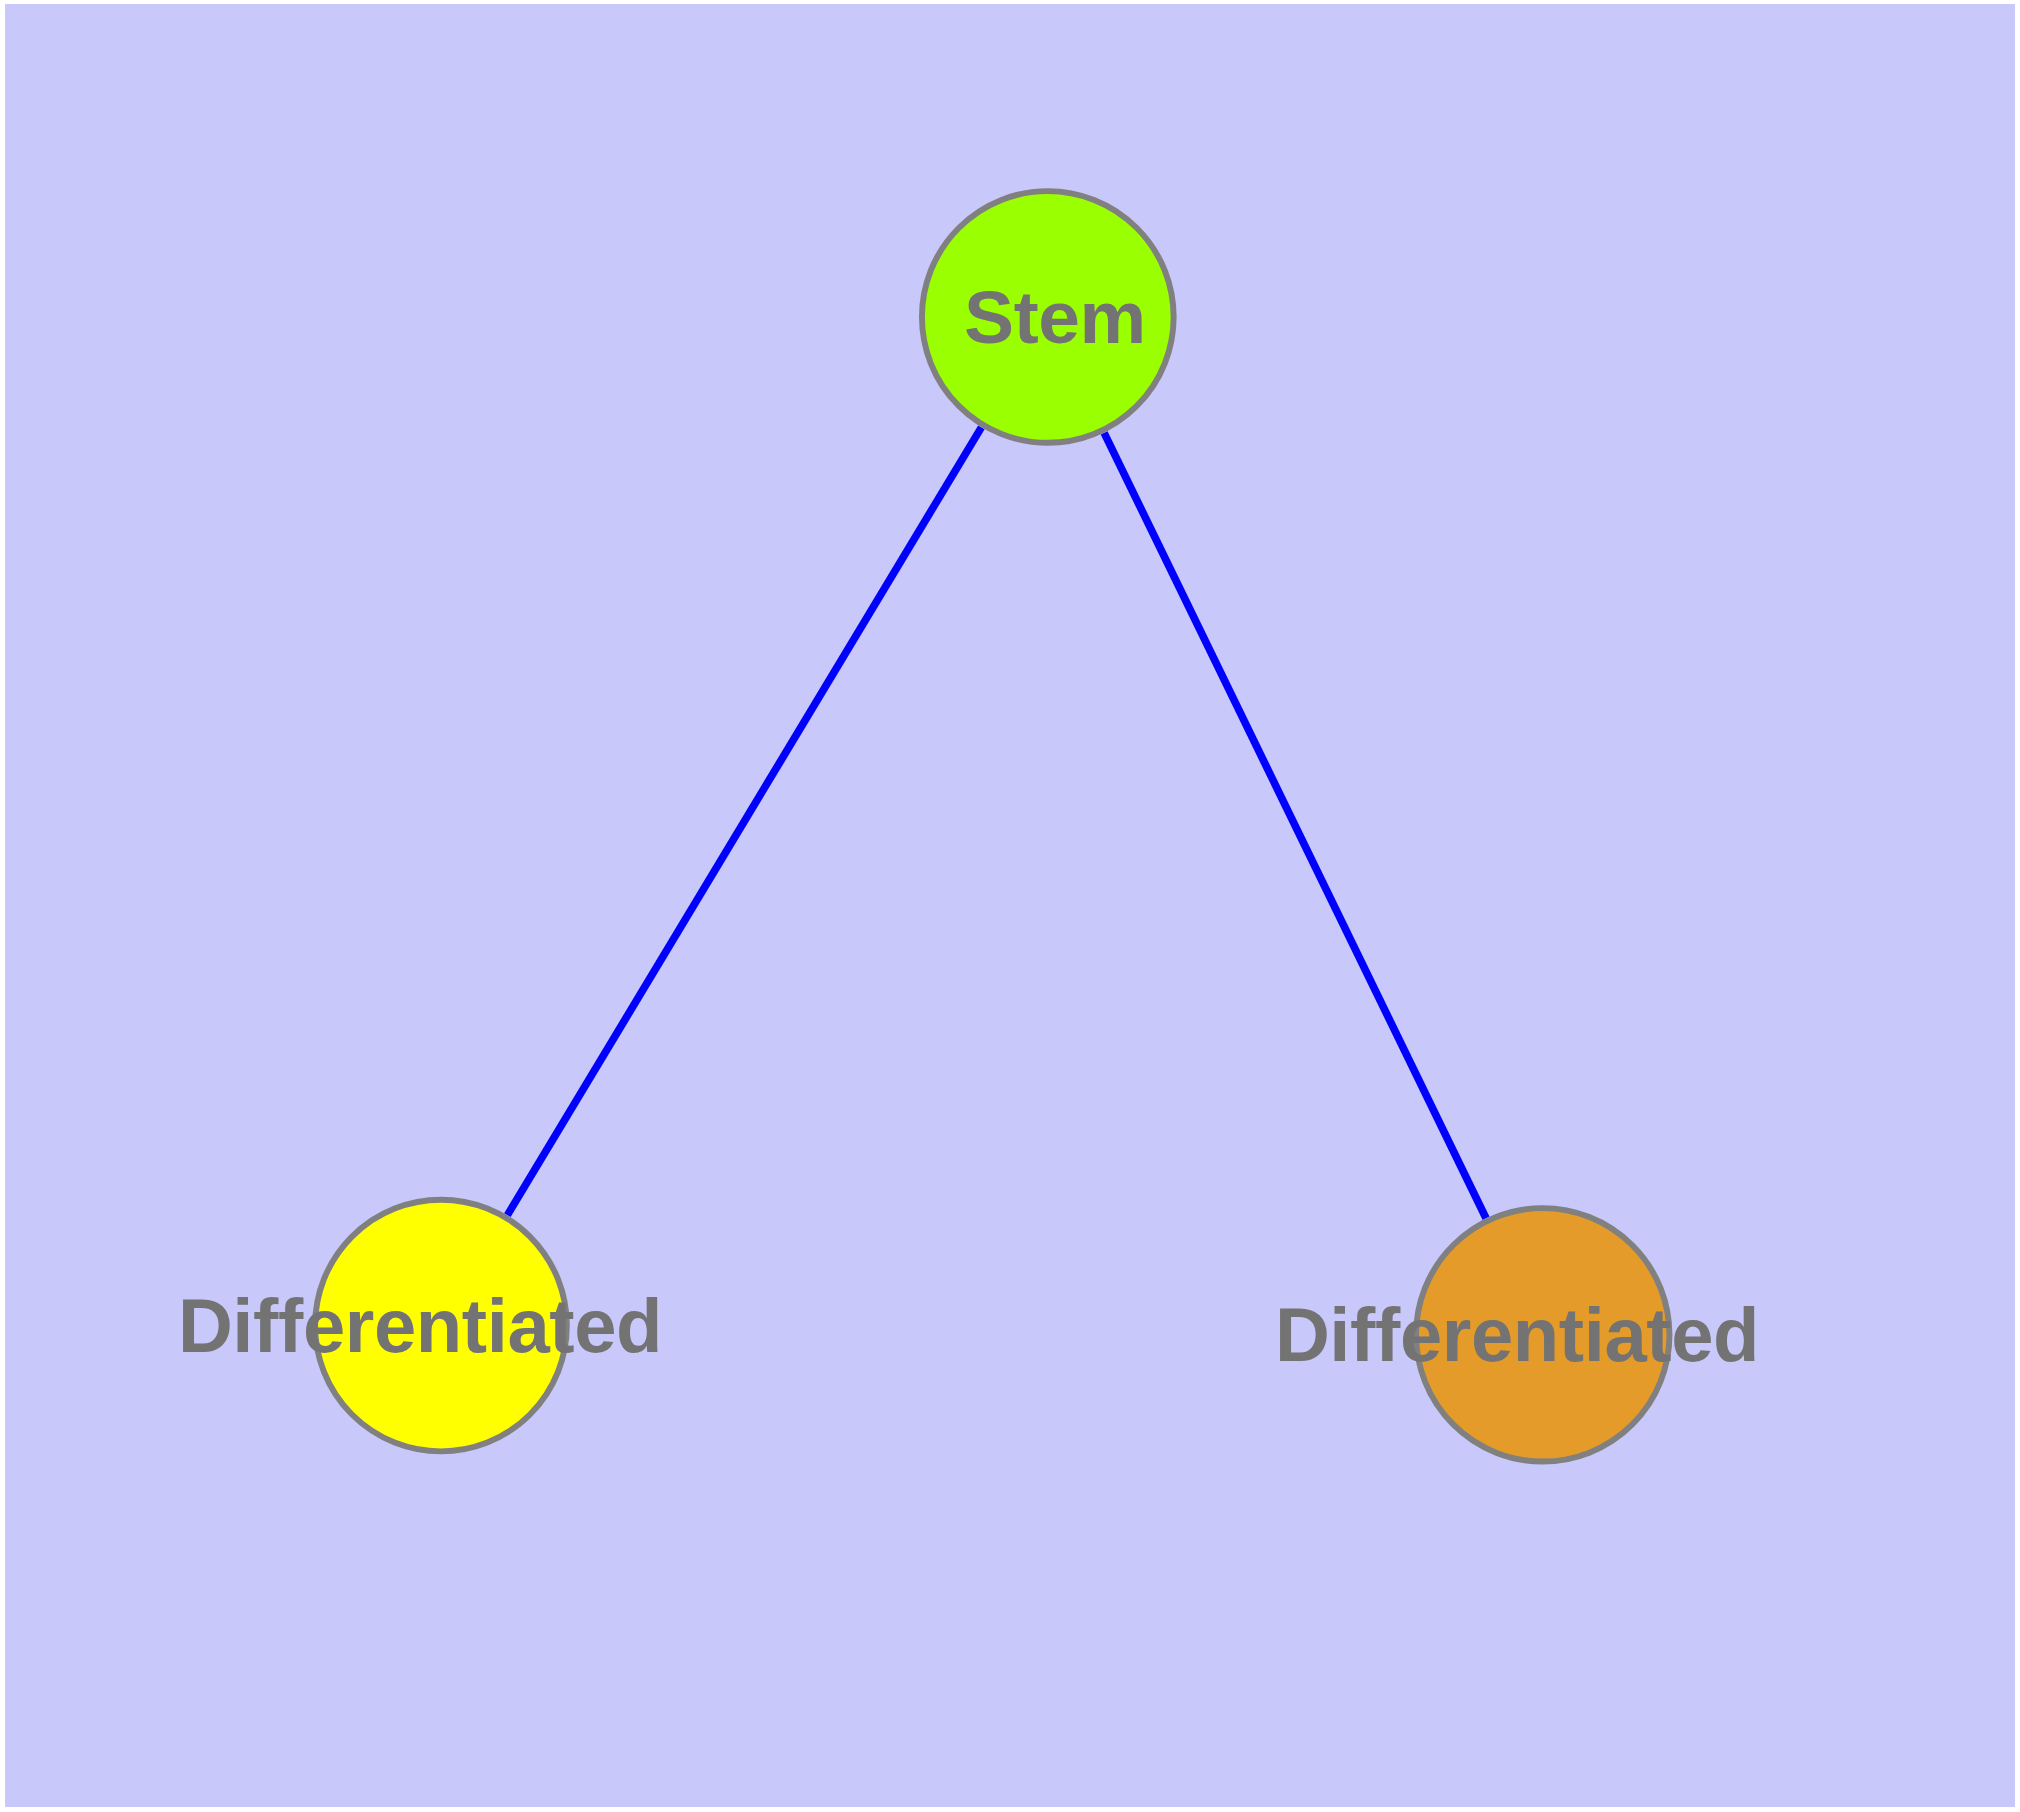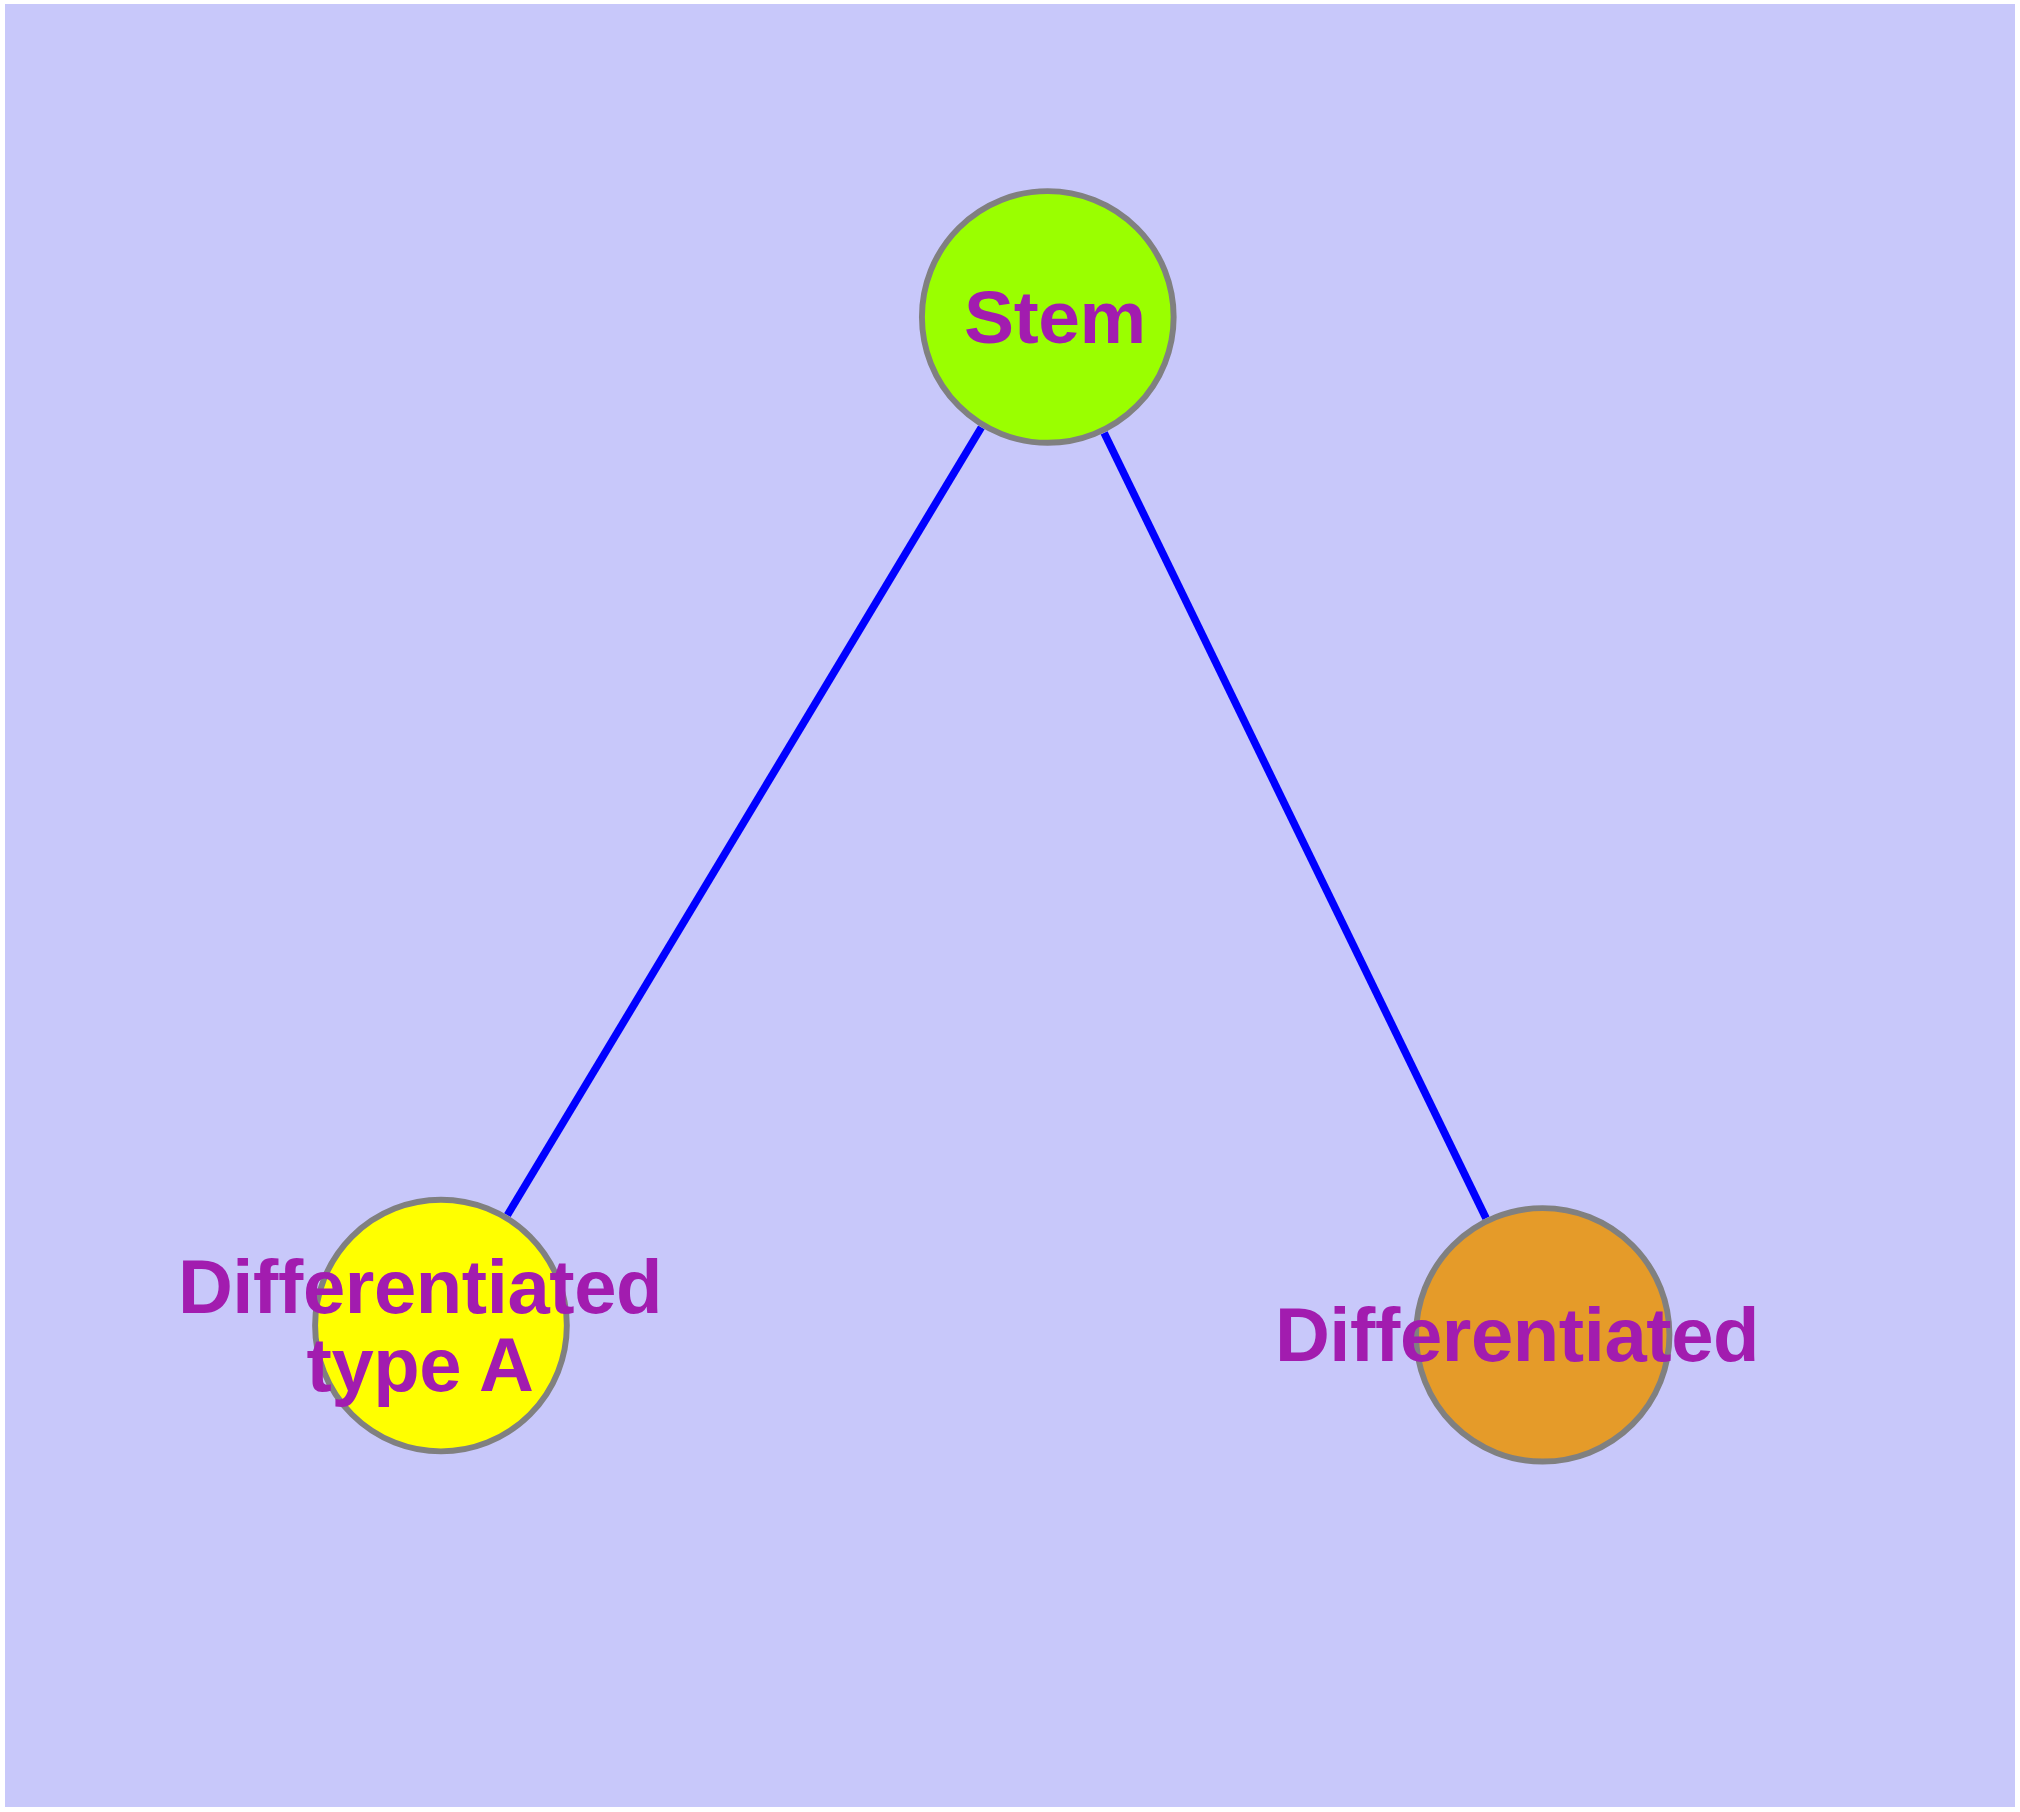--- a/index.html
+++ b/index.html
@@ -28,21 +28,21 @@
     left: 0;
     top: 0;
     width: 2021px;
     height: 1812px;
     display: block;
   }
   .node-label {
     position: absolute;
     text-align: center;
     font-weight: bold;
-    color: #a21caf;
+    color: #737373;
     line-height: 1.02;
     white-space: pre;
     letter-spacing: -0.4px;
     pointer-events: none;
     transform: translate(-50%, -50%);
   }
   .label-stem   { font-size: 75px; }
   .label-typea  { font-size: 76px; }
   .label-typeb  { font-size: 76px; }
 </style>
@@ -62,18 +62,18 @@
 
     <g>
       <circle cx="1236" cy="374" r="148.5" fill="#9aff00" stroke="#808080" stroke-width="7"></circle>
       <circle cx="520" cy="1564" r="148.5" fill="#ffff00" stroke="#808080" stroke-width="7"></circle>
       <circle cx="1820" cy="1575" r="149.5" fill="#e59b29" stroke="#808080" stroke-width="7"></circle>
     </g>
   </svg>
 
   <div class="node-label label-stem" style="left:1055px; top:317px;">Stem</div>
 
-  <div class="node-label label-typea" style="left:420px; top:1326px;"><span>Differentiated</span><br><span>type A</span></div>
+  <div class="node-label label-typea" style="left:420px; top:1326px;"><span>Differentiated</span><br></div>
 
   <div class="node-label label-typeb" style="left:1517px; top:1335px;"><span>Differentiated</span><br></div>
 
 </div>
 
 
 </body></html>

